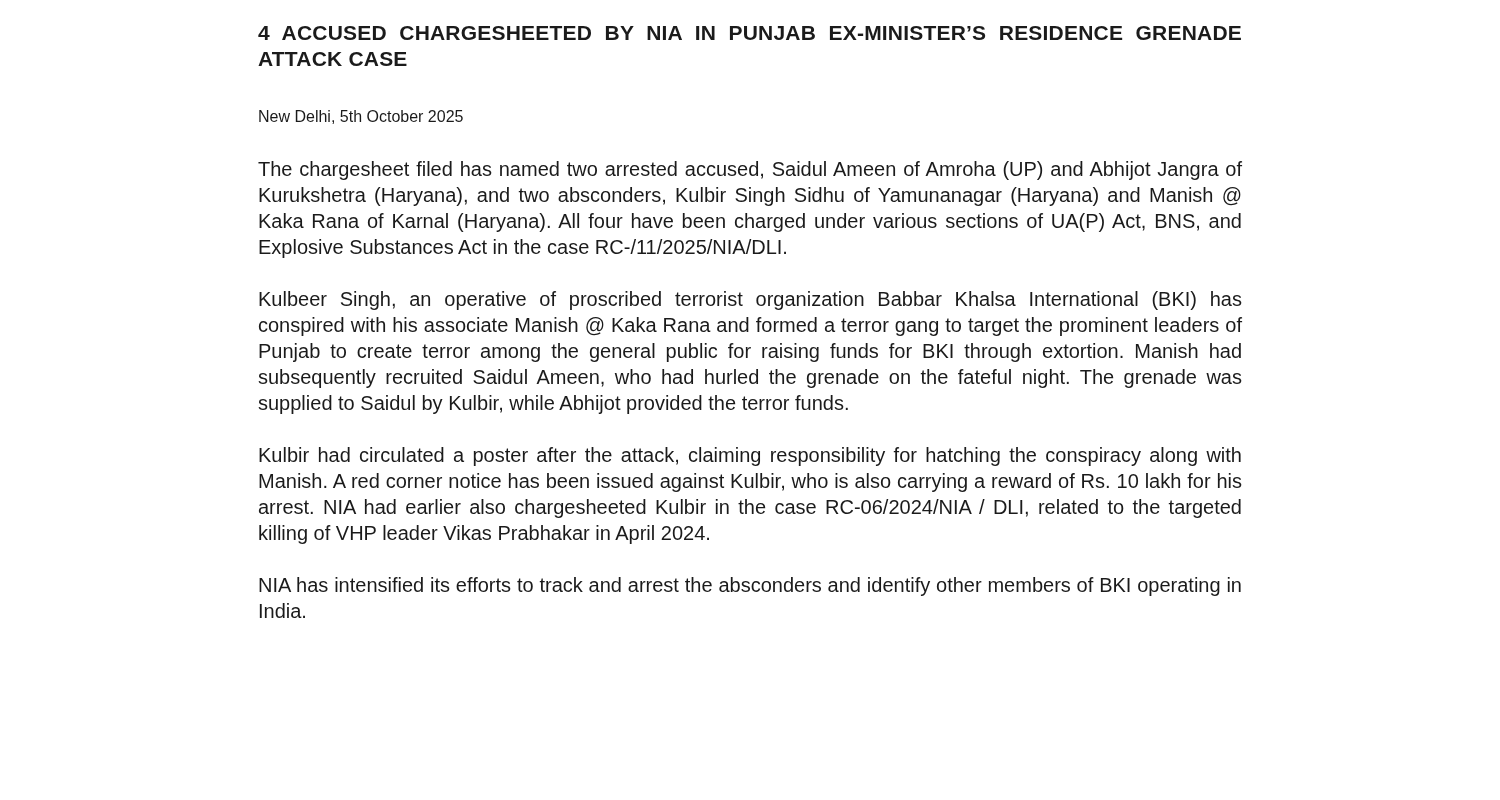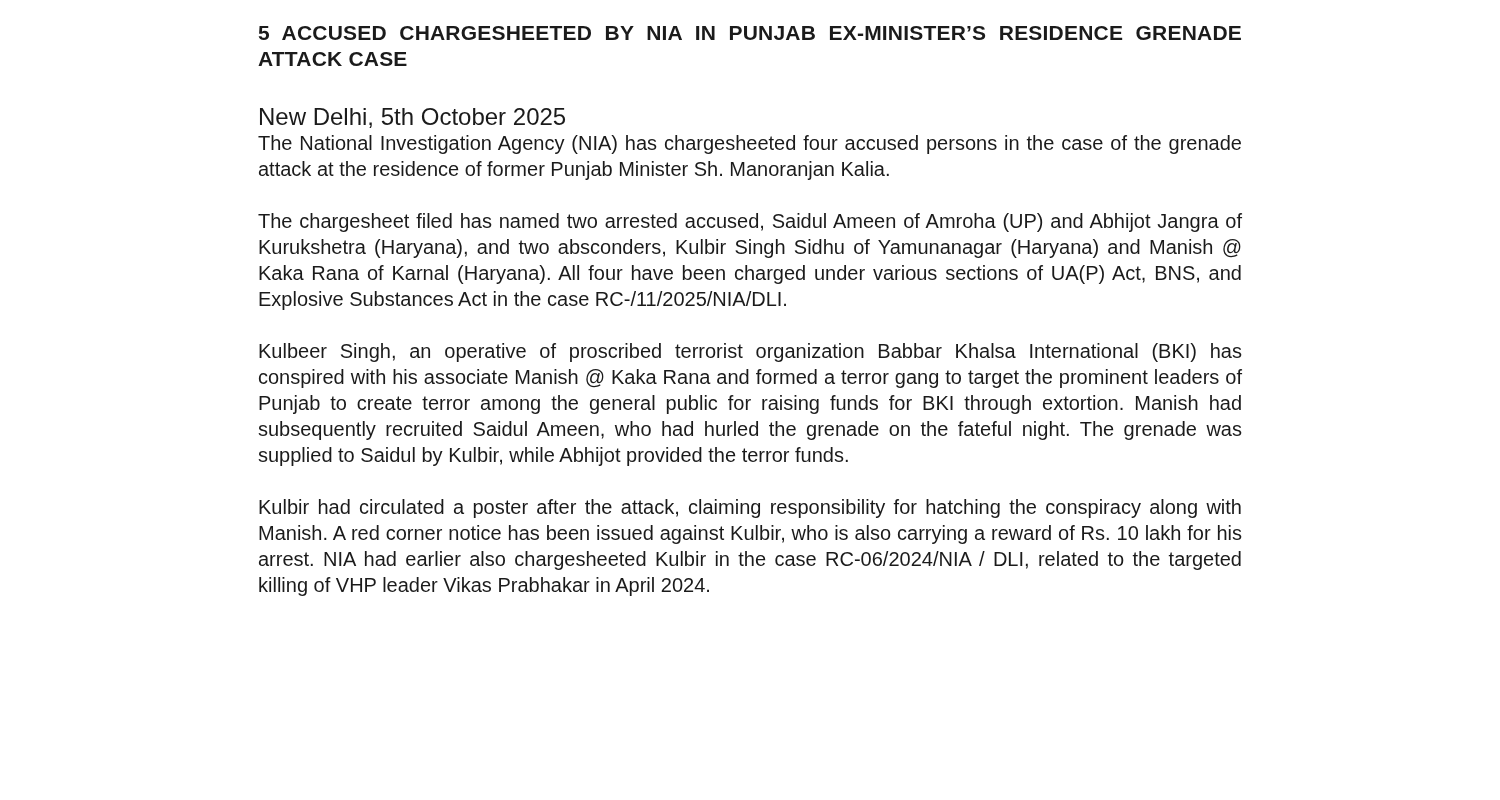--- a/index.html
+++ b/index.html
@@ -23,46 +23,46 @@
   }
   .title {
     font-size: 21px;
     font-weight: bold;
     line-height: 26px;
     text-align: justify;
     letter-spacing: 0.2px;
     margin: 0 0 32px 0;
   }
   .dateline {
-    font-size: 24px;
+    font-size: 16px;
     line-height: 26px;
     margin: 0;
   }
   .para {
     font-size: 20px;
     line-height: 26px;
     text-align: justify;
     margin: 26px 0 0 0;
   }
   .para.first {
     margin-top: 0;
   }
 </style>
 </head>
 <body>
 
 <div class="page">
   <div class="doc">
-    <h1 class="title">5 ACCUSED CHARGESHEETED BY NIA IN PUNJAB EX-MINISTER’S RESIDENCE GRENADE ATTACK CASE</h1>
+    <h1 class="title">4 ACCUSED CHARGESHEETED BY NIA IN PUNJAB EX-MINISTER’S RESIDENCE GRENADE ATTACK CASE</h1>
 
     <p class="dateline">New Delhi, 5th October 2025</p>
 
-    <p class="para first">The National Investigation Agency (NIA) has chargesheeted four accused persons in the case of the grenade attack at the residence of former Punjab Minister Sh. Manoranjan Kalia.</p>
 
     <p class="para">The chargesheet filed has named two arrested accused, Saidul Ameen of Amroha (UP) and Abhijot Jangra of Kurukshetra (Haryana), and two absconders, Kulbir Singh Sidhu of Yamunanagar (Haryana) and Manish @ Kaka Rana of Karnal (Haryana). All four have been charged under various sections of UA(P) Act, BNS, and Explosive Substances Act in the case RC-/11/2025/NIA/DLI.</p>
 
 
     <p class="para">Kulbeer Singh, an operative of proscribed terrorist organization Babbar Khalsa International (BKI) has conspired with his associate Manish @ Kaka Rana and formed a terror gang to target the prominent leaders of Punjab to create terror among the general public for raising funds for BKI through extortion. Manish had subsequently recruited Saidul Ameen, who had hurled the grenade on the fateful night. The grenade was supplied to Saidul by Kulbir, while Abhijot provided the terror funds.</p>
 
     <p class="para">Kulbir had circulated a poster after the attack, claiming responsibility for hatching the conspiracy along with Manish. A red corner notice has been issued against Kulbir, who is also carrying a reward of Rs. 10 lakh for his arrest. NIA had earlier also chargesheeted Kulbir in the case RC-06/2024/NIA / DLI, related to the targeted killing of VHP leader Vikas Prabhakar in April 2024.</p>
 
+    <p class="para">NIA has intensified its efforts to track and arrest the absconders and identify other members of BKI operating in India.</p>
   </div>
 </div>
 
 </body></html>

